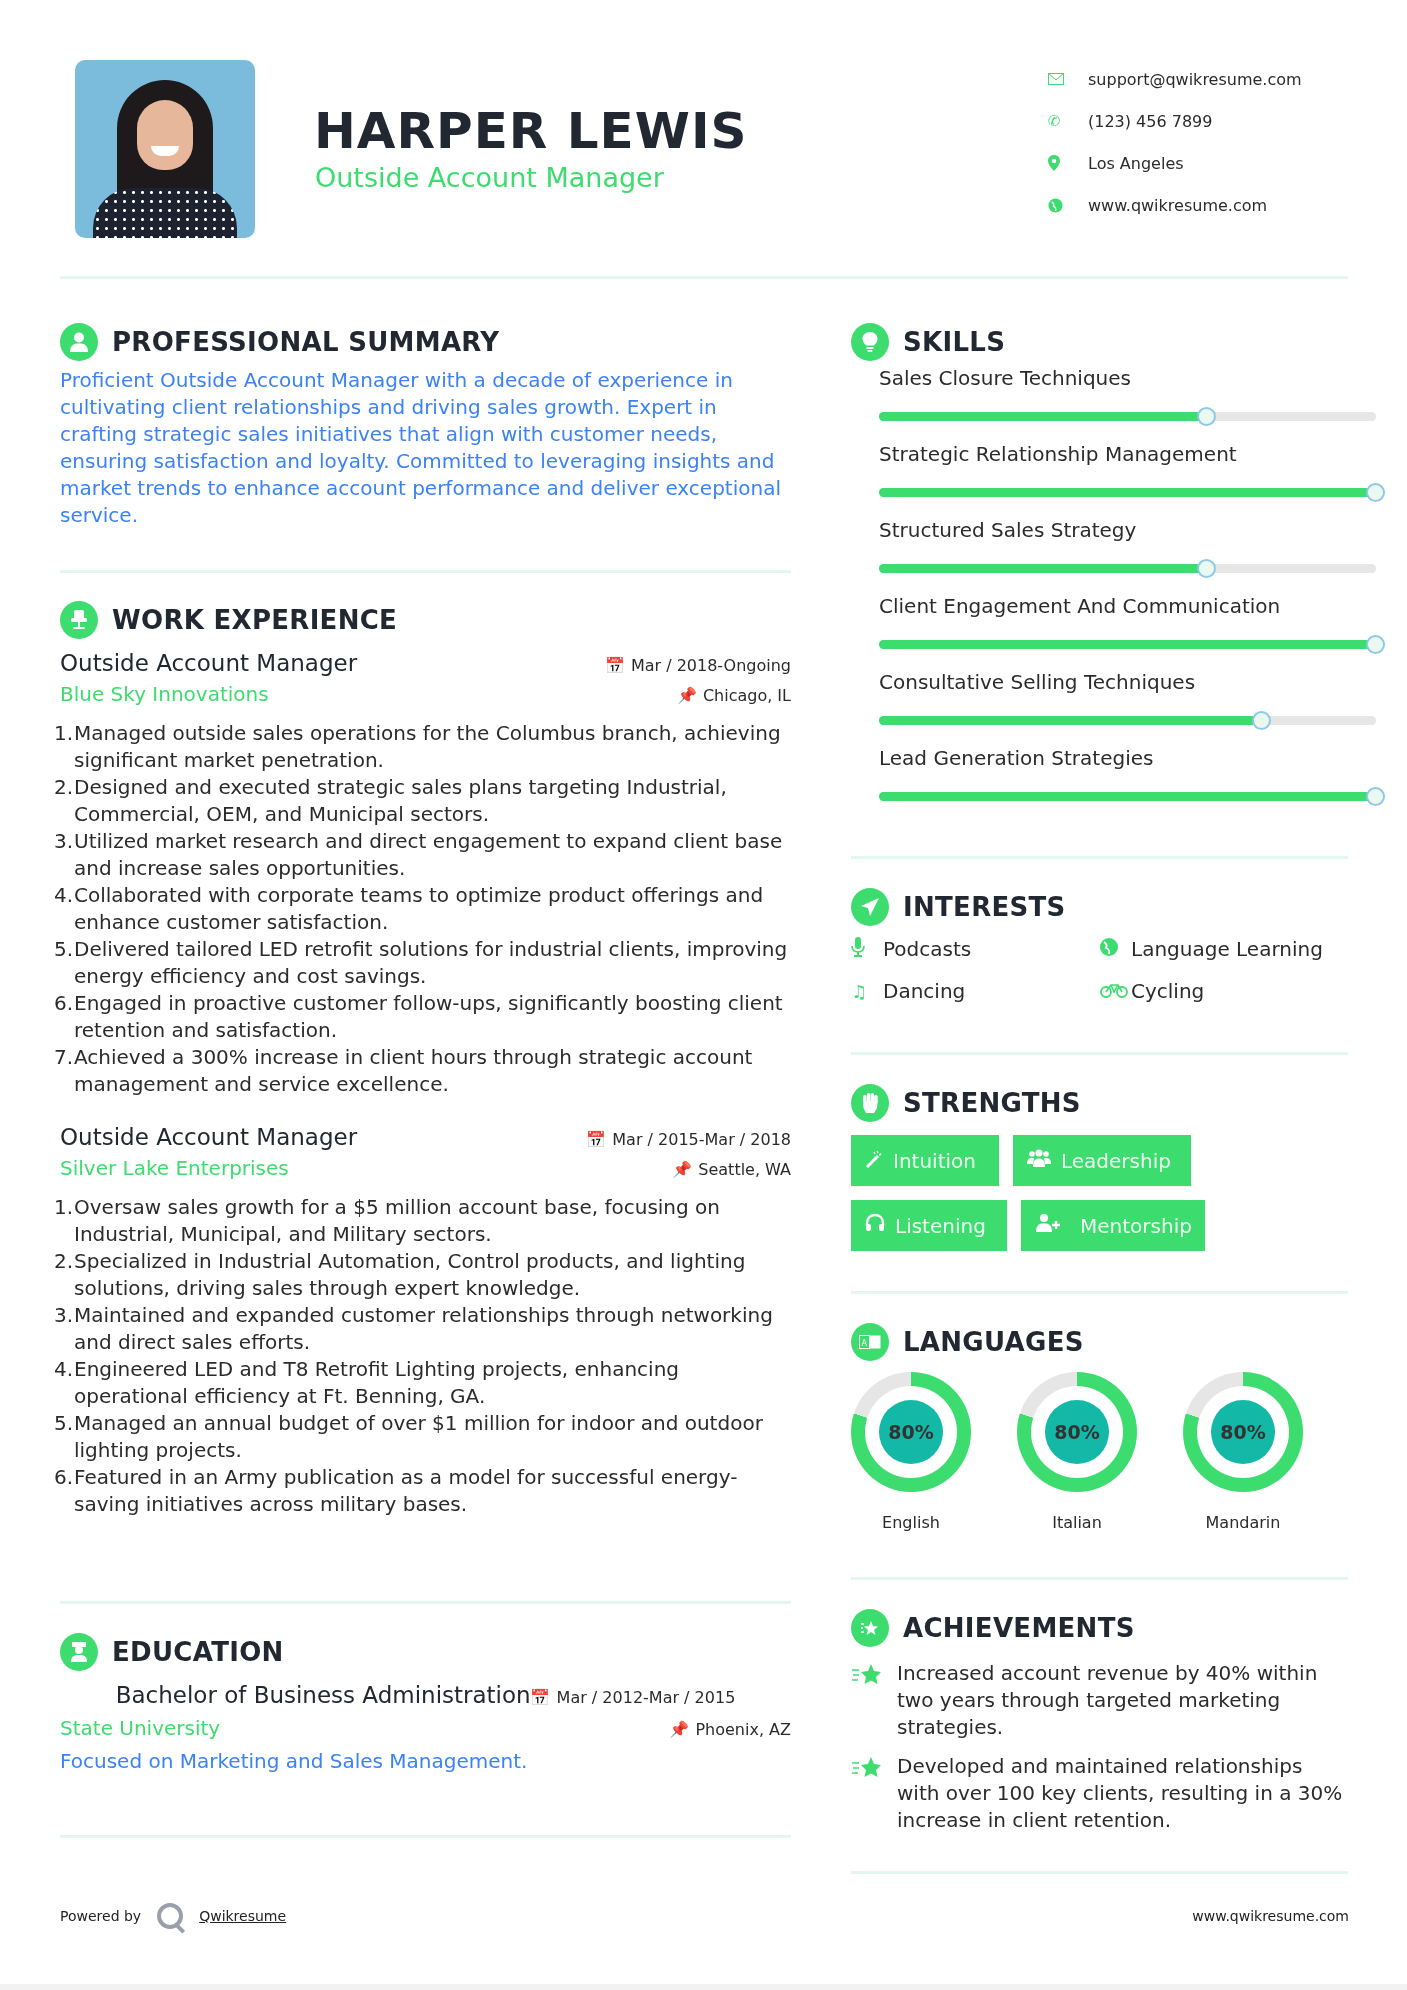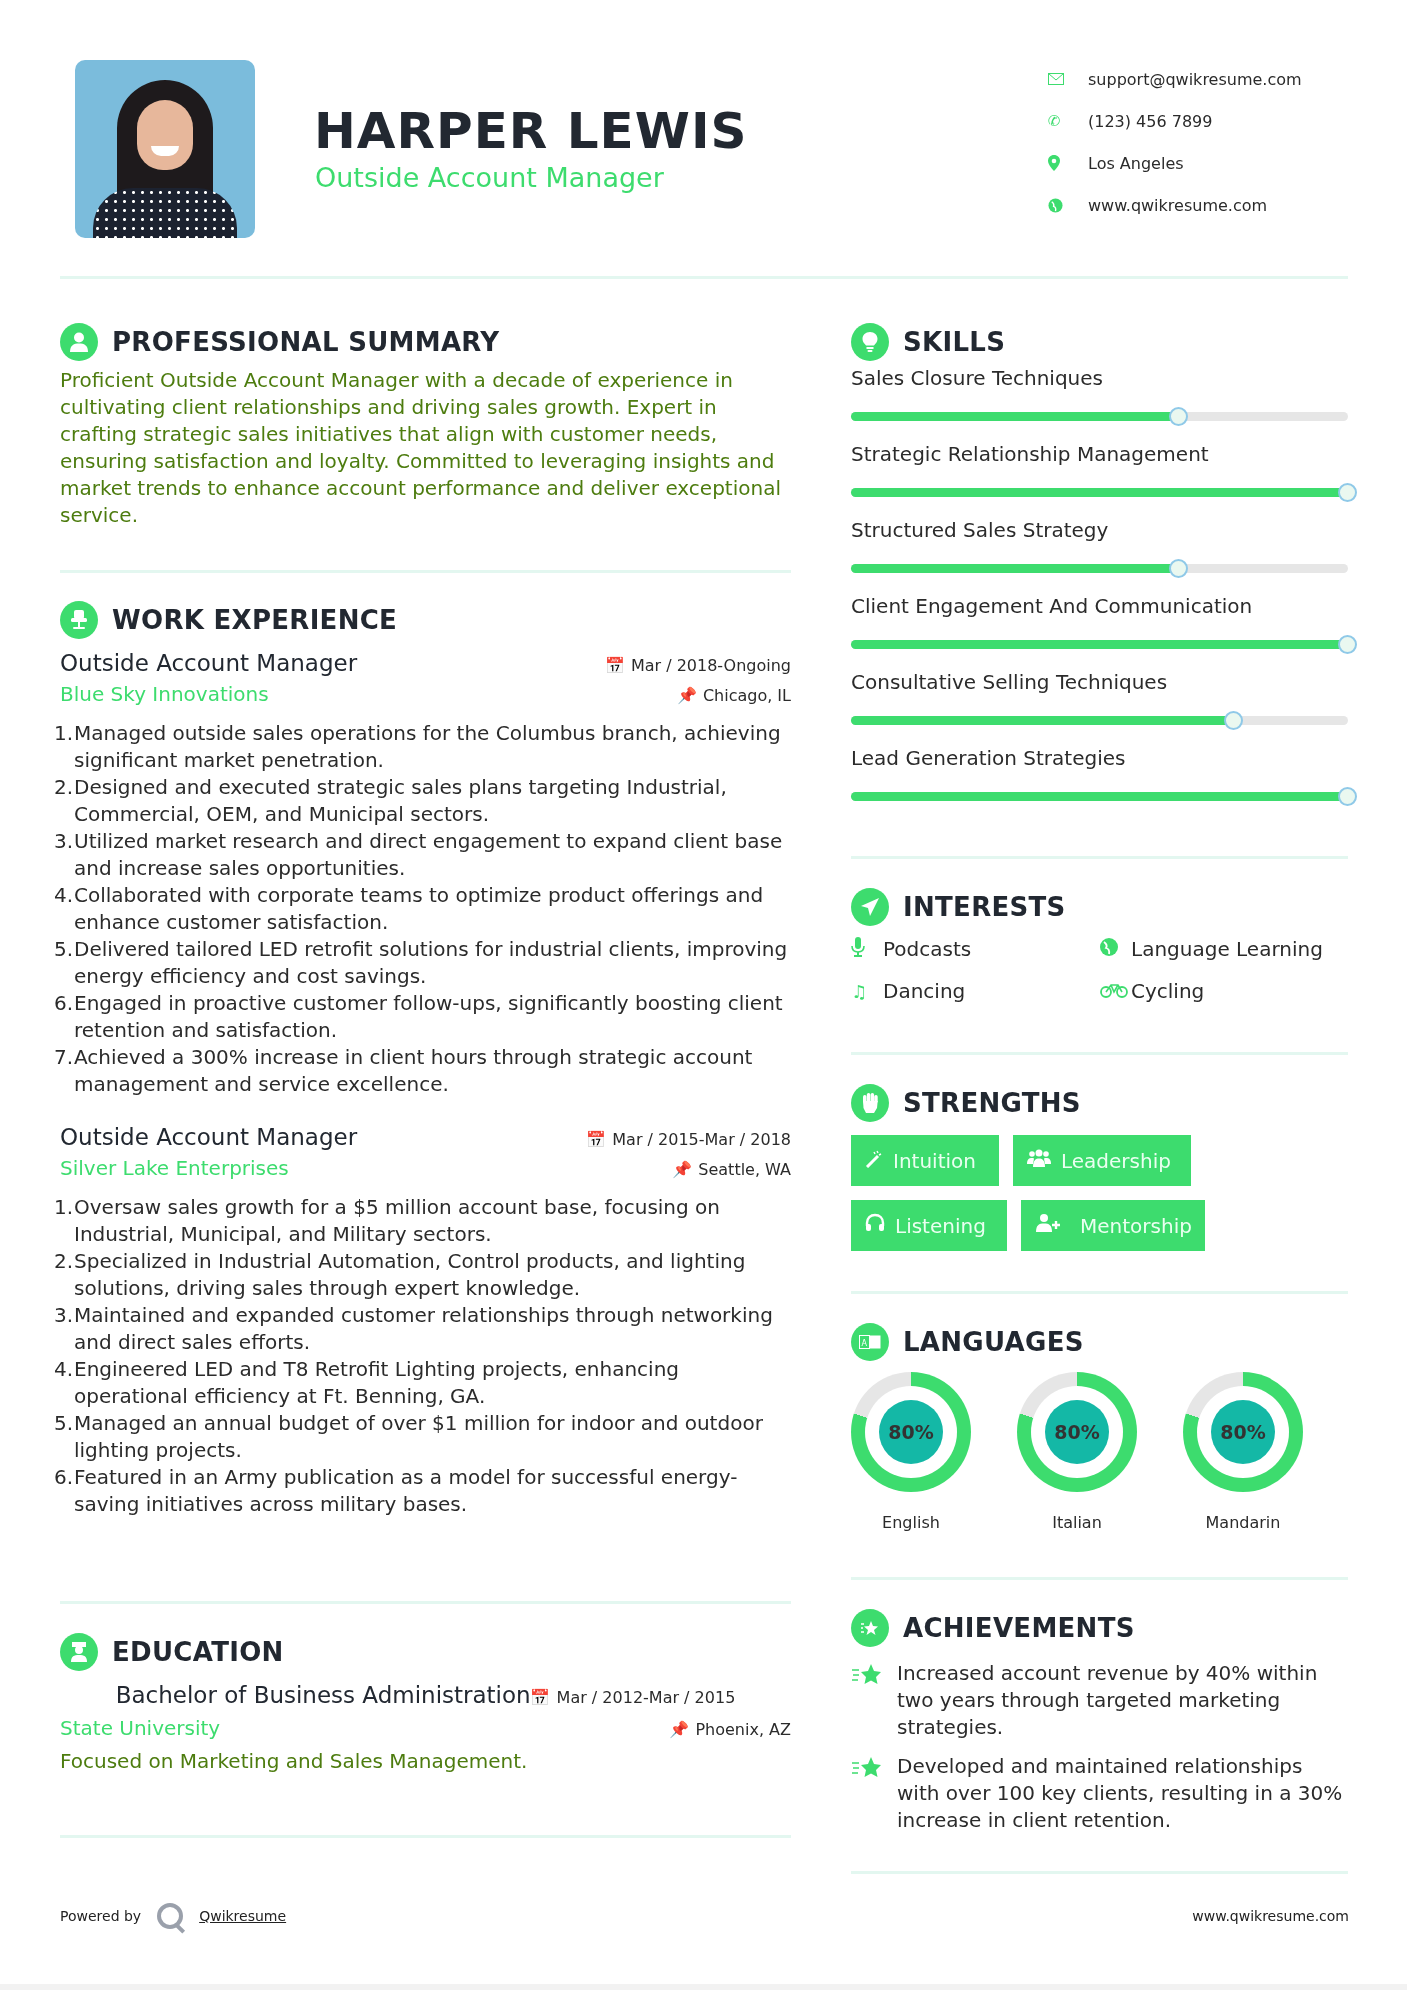--- a/index.html
+++ b/index.html
@@ -27,21 +27,21 @@
   .divider { position:absolute; height:3px; background:#e3f7f0; }
 
   
   .col-left { position:absolute; left:60px; width:731px; }
   .col-right { position:absolute; left:851px; width:497px; }
 
   .sec-head { display:flex; align-items:center; height:40px; }
   .sec-icon { width:38px; height:38px; border-radius:50%; background:#3ddc6e; display:flex; align-items:center; justify-content:center; color:#fff; margin-right:14px; flex-shrink:0; }
   .sec-title { font-size:26px; font-weight:bold; color:#222831; letter-spacing:0.3px; }
 
-  .para { font-size:20px; line-height:27px; color:#4d7c0f; }
+  .para { font-size:20px; line-height:27px; color:#3b82f6; }
 
   .job-row { display:flex; justify-content:space-between; align-items:baseline; }
   .job-title { font-size:23px; color:#222831; }
   .job-company { font-size:20px; color:#3ddc6e; }
   .job-meta { font-size:16px; color:#2b2b2b; display:flex; align-items:center; gap:6px; }
   .job-list { list-style:none; margin-top:14px; }
   .job-list li { display:flex; font-size:20px; line-height:27px; }
   .job-list li .num { width:18px; flex-shrink:0; text-align:right; margin-right:2px; margin-left:-6px; }
 
   .skill { margin-bottom:0; height:76px; }
@@ -278,21 +278,21 @@
   <div class="sec-head">
     <span class="sec-icon">
       <svg width="18" height="22" viewBox="0 0 18 22">
           <path d="M9 1 C4.5 1 1.5 4 1.5 8 C1.5 11 3.5 12.5 5 14.5 L13 14.5 C14.5 12.5 16.5 11 16.5 8 C16.5 4 13.5 1 9 1 Z" fill="#fff"></path>
           <rect x="5.5" y="16" width="7" height="2" fill="#fff"></rect>
           <rect x="6.5" y="19" width="5" height="2" rx="1" fill="#fff"></rect>
         </svg>
     </span>
     <span class="sec-title">SKILLS</span>
   </div>
-  <div style="margin-top:2px;" id="skills-list">
+  <div style="margin-top:2px;margin-left:28px;" id="skills-list">
     <div class="skill">
       <div class="skill-label">Sales Closure Techniques</div>
       <div class="skill-track">
           <div class="skill-fill" style="width: 66%;"></div>
           <div class="skill-knob" style="left: calc(66% - 10px);"></div>
         </div>
     </div>
     <div class="skill">
       <div class="skill-label">Strategic Relationship Management</div>
       <div class="skill-track">

